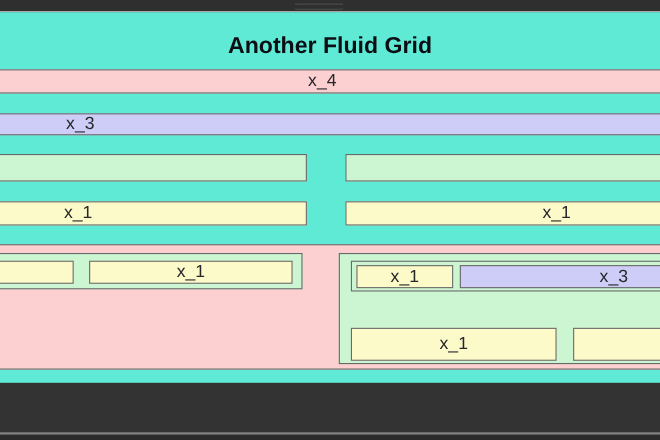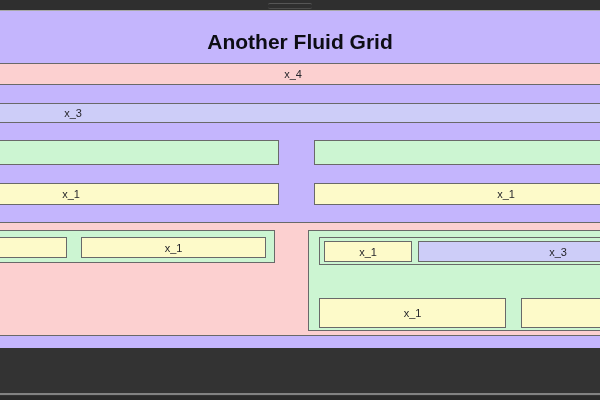--- a/index.html
+++ b/index.html
@@ -1,18 +1,18 @@
 <!DOCTYPE html>
 <html><head>
 <meta charset="utf-8">
 <style>
   html,body{margin:0;padding:0;background:#e9e9e9;}
   #stage{
     position:relative; width:600px; height:400px; overflow:hidden;
-    background:#c4b5fd;
+    background:#5eead4;
     font-family:"Liberation Sans", sans-serif;
   }
   
   .topbar{
     position:absolute; left:0; top:0; width:600px; height:10px;
     background:#2f2f2f; border-bottom:1px solid #a8a8a8;
   }
   .grip{
     position:absolute; left:268px; top:3px; width:44px; height:4px;
     border-top:1px solid #565656; border-bottom:1px solid #4a4a4a;
@@ -38,21 +38,21 @@
   .bar{
     position:absolute; box-sizing:border-box;
     border:1px solid #696969;
   }
   .pink  {background:#fcd0d0;}
   .blue  {background:#cdcdf8;}
   .green {background:#ccf5d2;}
   .yellow{background:#fdfac9;}
   .lbl{
     position:absolute; top:50%; transform:translate(-50%,-50%);
-    font-size:11px; color:#26262b; white-space:nowrap;
+    font-size:16px; color:#26262b; white-space:nowrap;
   }
   
   .r1{left:-2px; top:63px;  width:604px; height:22px;}
   .r2{left:-2px; top:103px; width:604px; height:20px;}
   .r3l{left:-2px;  top:140px; width:281px; height:25px;}
   .r3r{left:314px; top:140px; width:384px; height:25px;}
   .r4l{left:-2px;  top:183px; width:281px; height:22px;}
   .r4r{left:314px; top:183px; width:384px; height:22px;}
   
   .pc{left:-2px; top:222px; width:604px; height:114px;}

